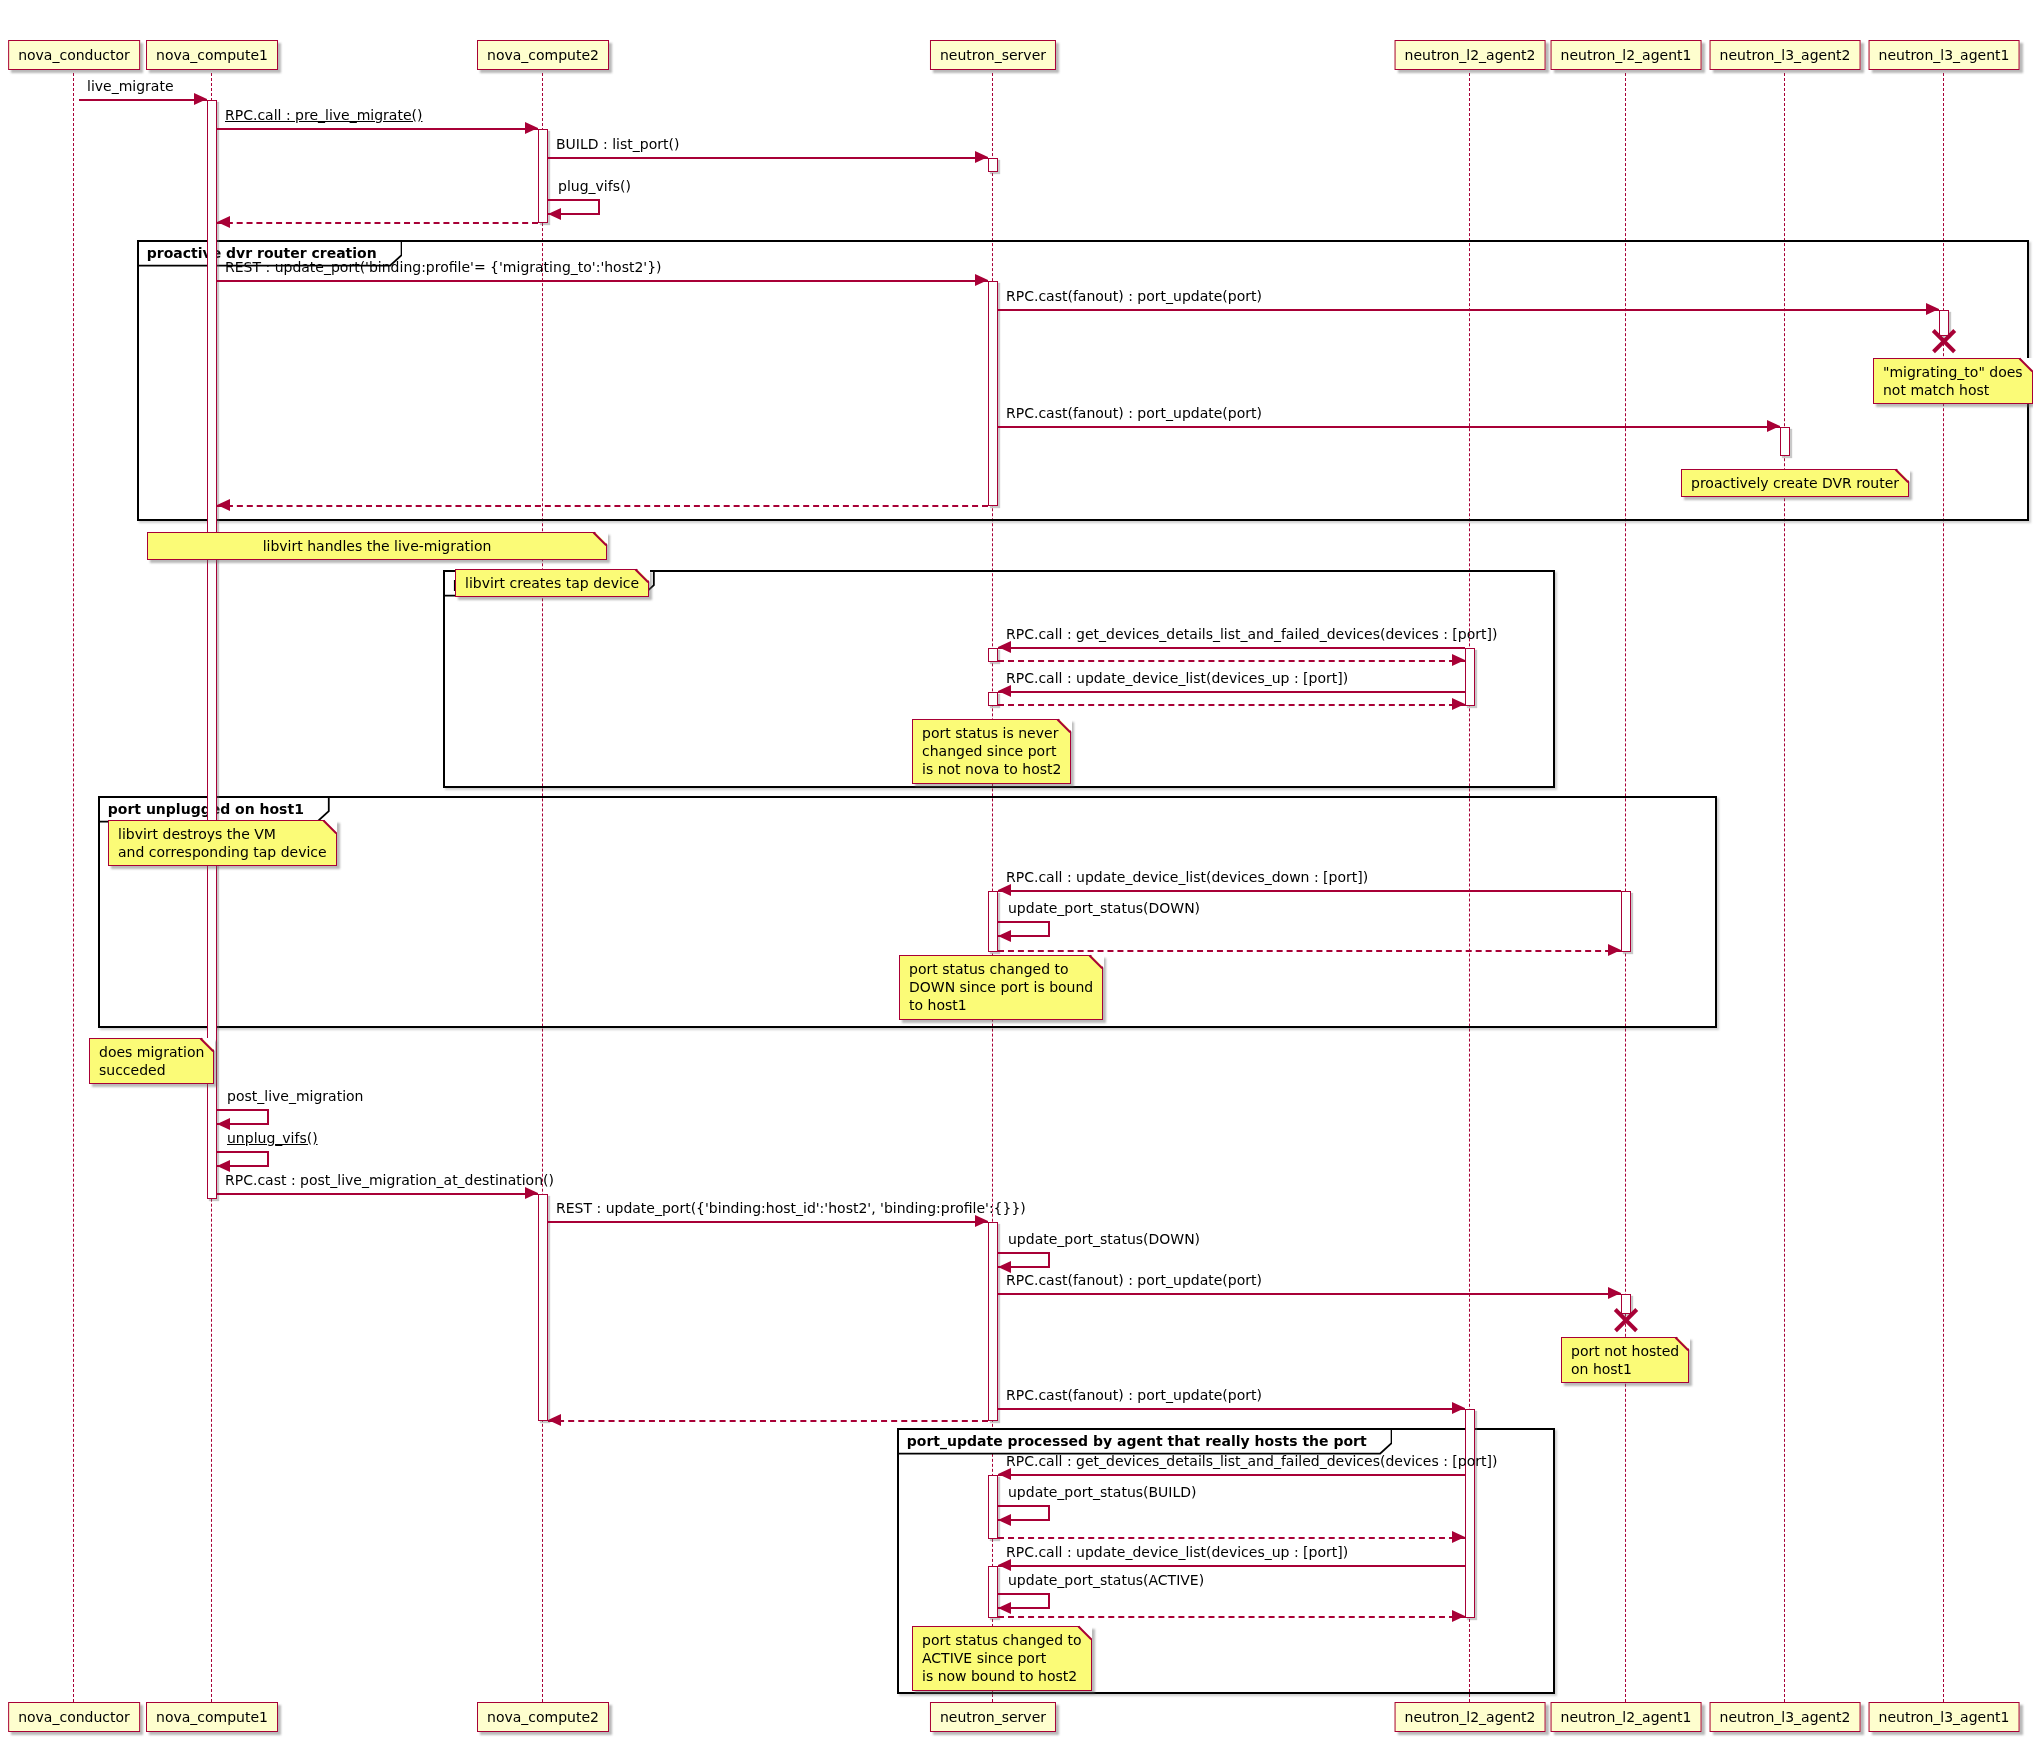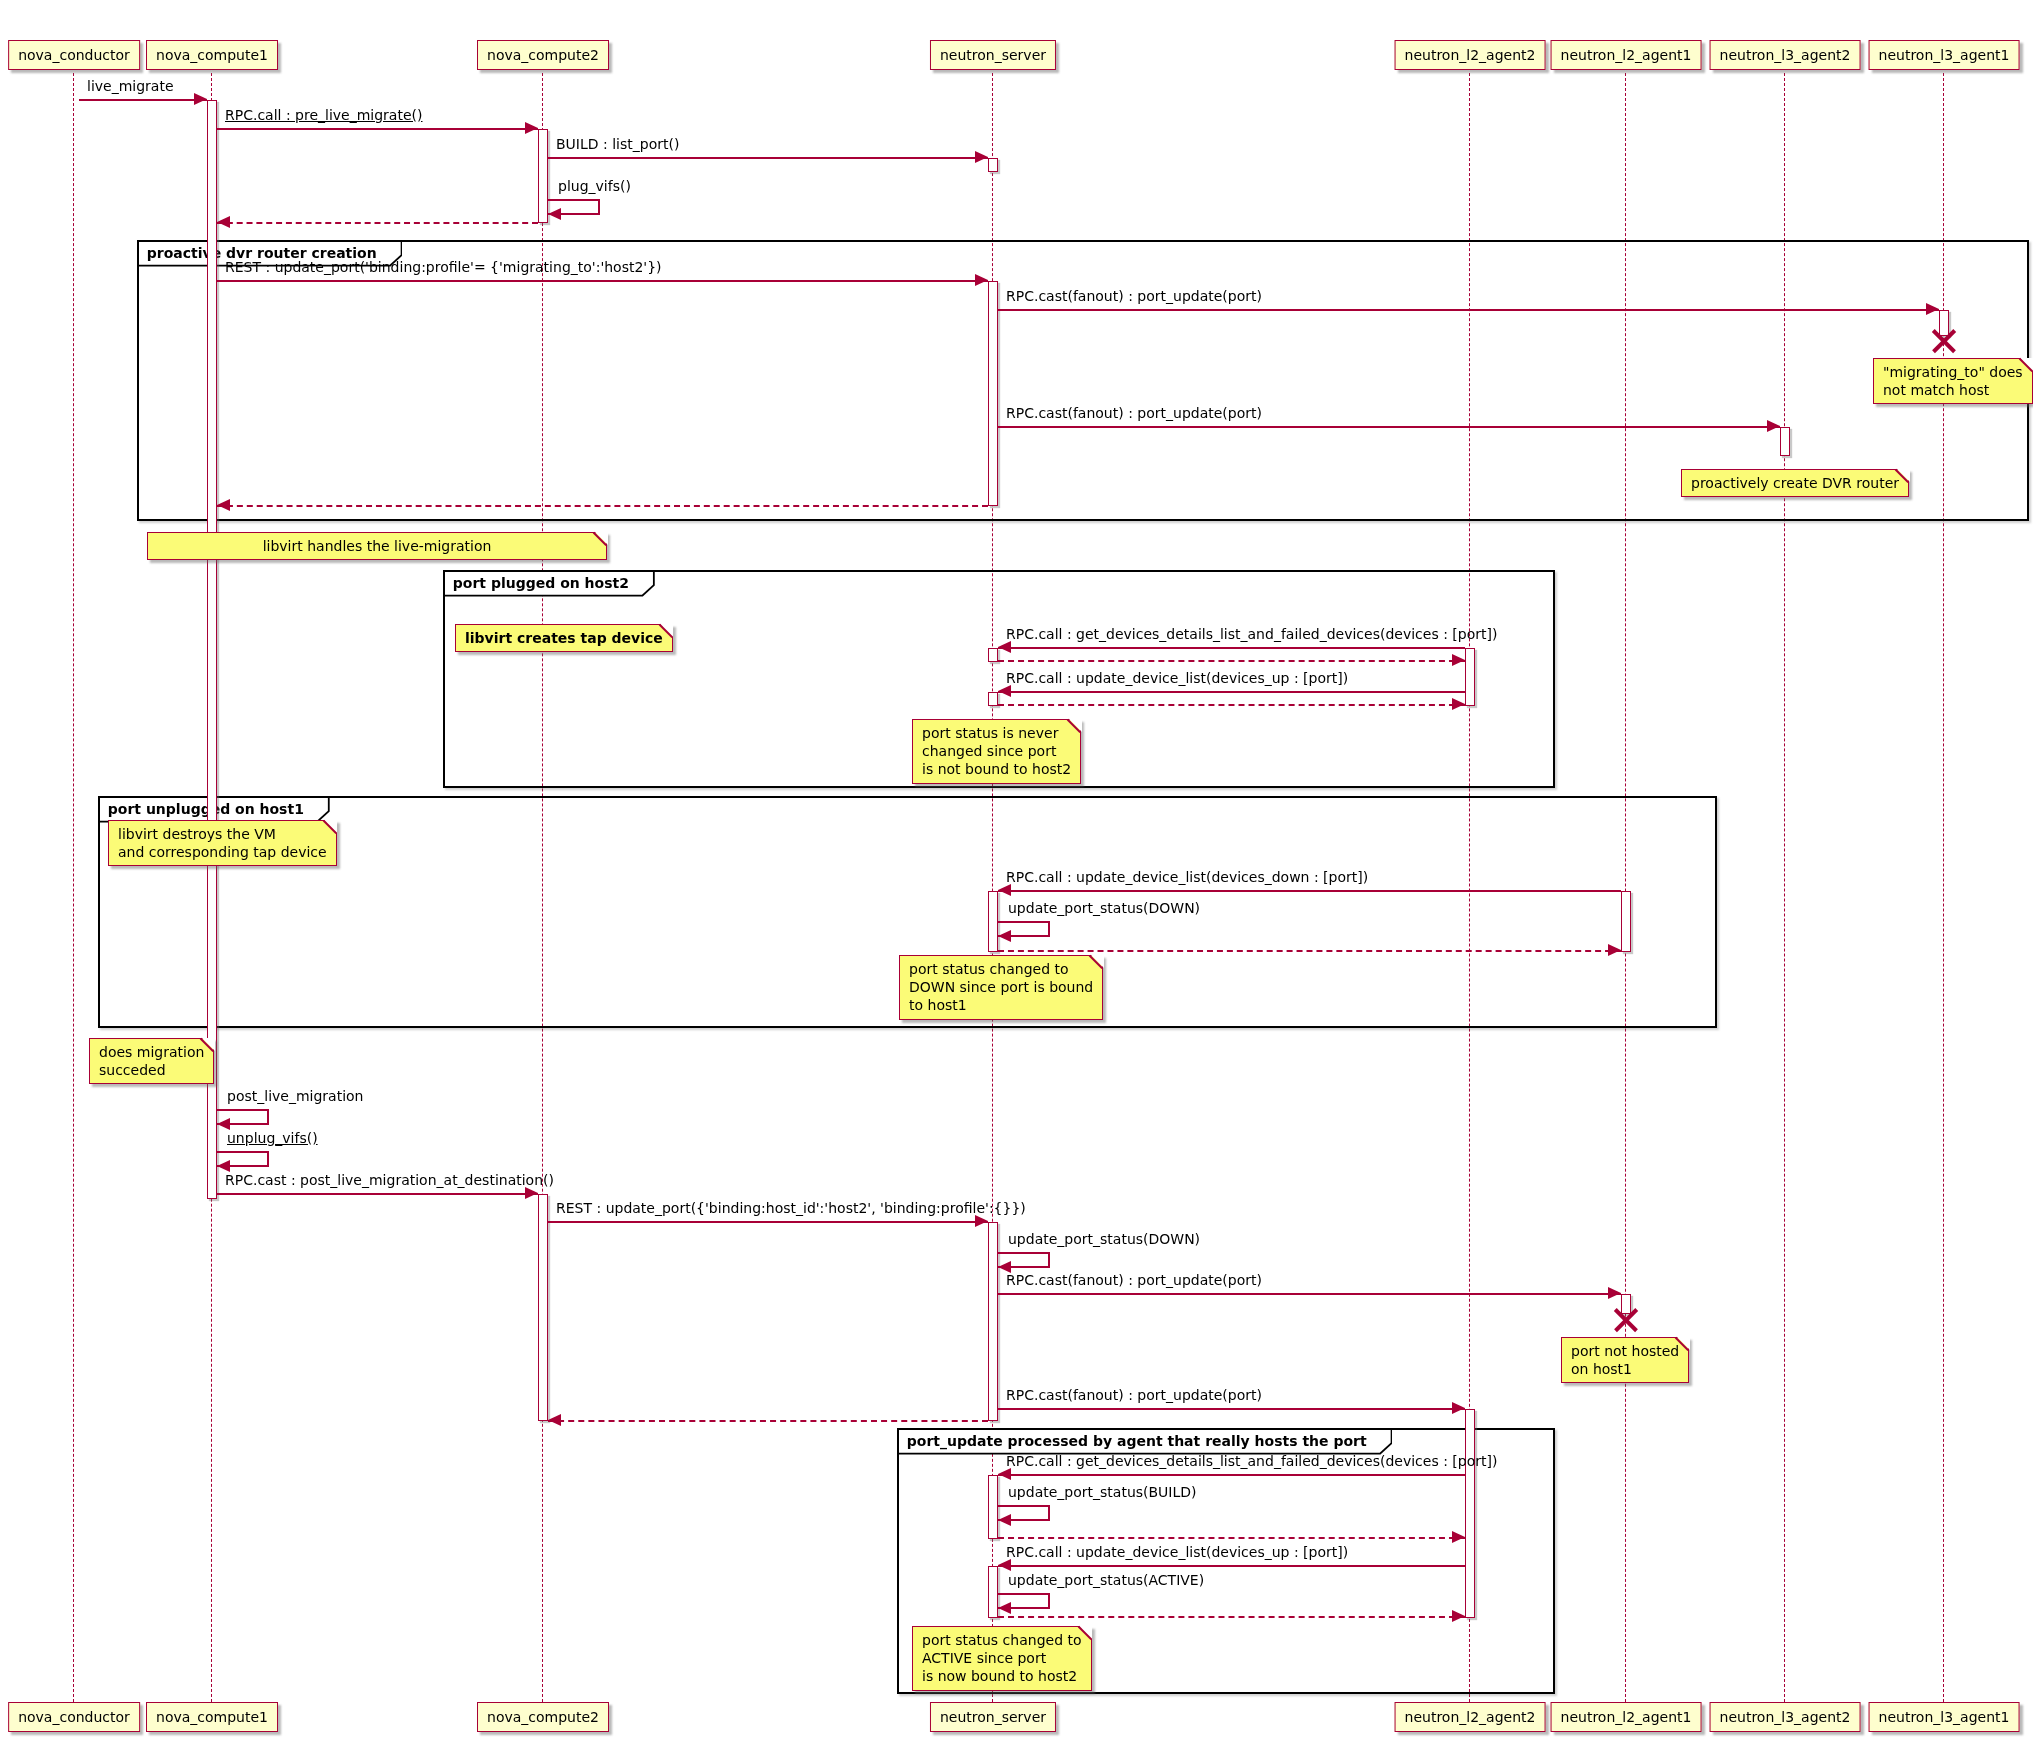--- a/index.html
+++ b/index.html
@@ -164,27 +164,27 @@
     <div class="note" style="left: 1873px; top: 358px;">
       <div>"migrating_to" does</div>
       <div>not match host</div>
     </div>
     <div class="note" style="left: 1681px; top: 469px;">
       <div>proactively create DVR router</div>
     </div>
     <div class="note" style="left: 147px; top: 532px; width: 460px; text-align: center;">
       <div>libvirt handles the live-migration</div>
     </div>
-    <div class="note" style="left: 455px; top: 624px; font-weight: bold;">
+    <div class="note" style="left: 455px; top: 569px;">
       <div>libvirt creates tap device</div>
     </div>
     <div class="note" style="left: 912px; top: 719px;">
       <div>port status is never</div>
       <div>changed since port</div>
-      <div>is not bound to host2</div>
+      <div>is not nova to host2</div>
     </div>
     <div class="note" style="left: 108px; top: 820px;">
       <div>libvirt destroys the VM</div>
       <div>and corresponding tap device</div>
     </div>
     <div class="note" style="left: 899px; top: 955px;">
       <div>port status changed to</div>
       <div>DOWN since port is bound</div>
       <div>to host1</div>
     </div>

